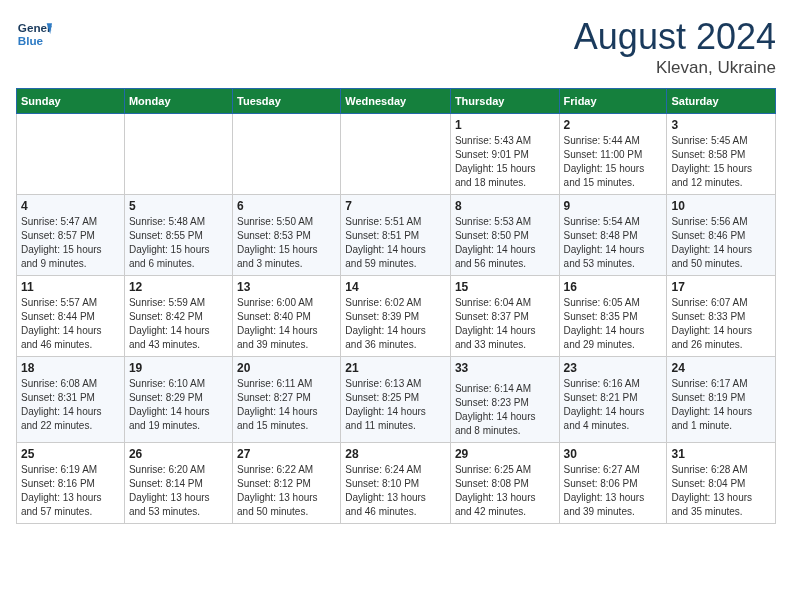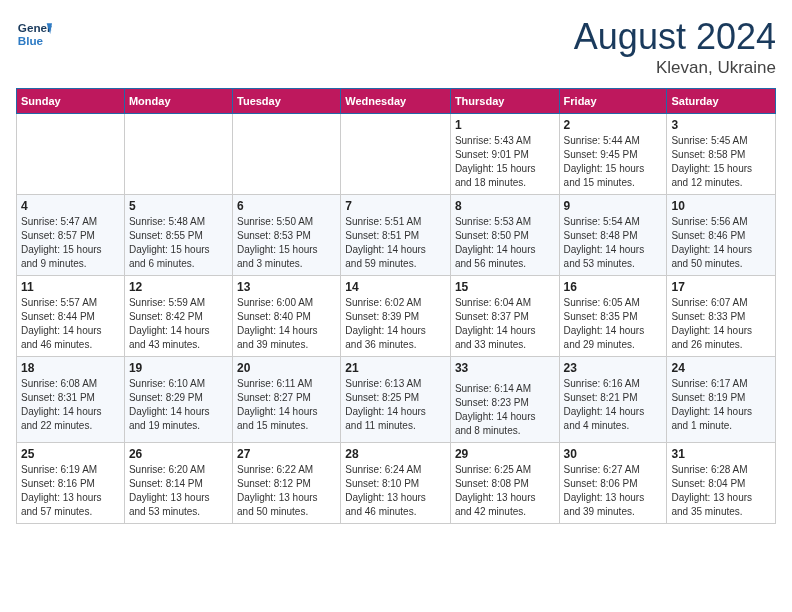--- a/index.html
+++ b/index.html
@@ -36,21 +36,21 @@
     .subtitle {
       font-size: 17px;
       color: #444;
     }
     table {
       width: 100%;
       border-collapse: collapse;
       font-size: 10px;
     }
     thead tr th {
-      background: #be185d;
+      background: #15803d;
       color: #fff;
       padding: 6px 4px;
       text-align: left;
       font-size: 11px;
       font-weight: bold;
       border: 1px solid #2268a8;
     }
     tbody tr td {
       border: 1px solid #ccc;
       vertical-align: top;
@@ -113,21 +113,21 @@
         <td>
           <span class="day-num">1</span>
           <div class="day-info" style="white-space: pre-line;">Sunrise: 5:43 AM
 Sunset: 9:01 PM
 Daylight: 15 hours
 and 18 minutes.</div>
         </td>
         <td>
           <span class="day-num">2</span>
           <div class="day-info" style="white-space: pre-line;">Sunrise: 5:44 AM
-Sunset: 9:45 PM
+Sunset: 11:00 PM
 Daylight: 15 hours
 and 15 minutes.</div>
         </td>
         <td>
           <span class="day-num">3</span>
           <div class="day-info" style="white-space: pre-line;">Sunrise: 5:45 AM
 Sunset: 8:58 PM
 Daylight: 15 hours
 and 12 minutes.</div>
         </td>

